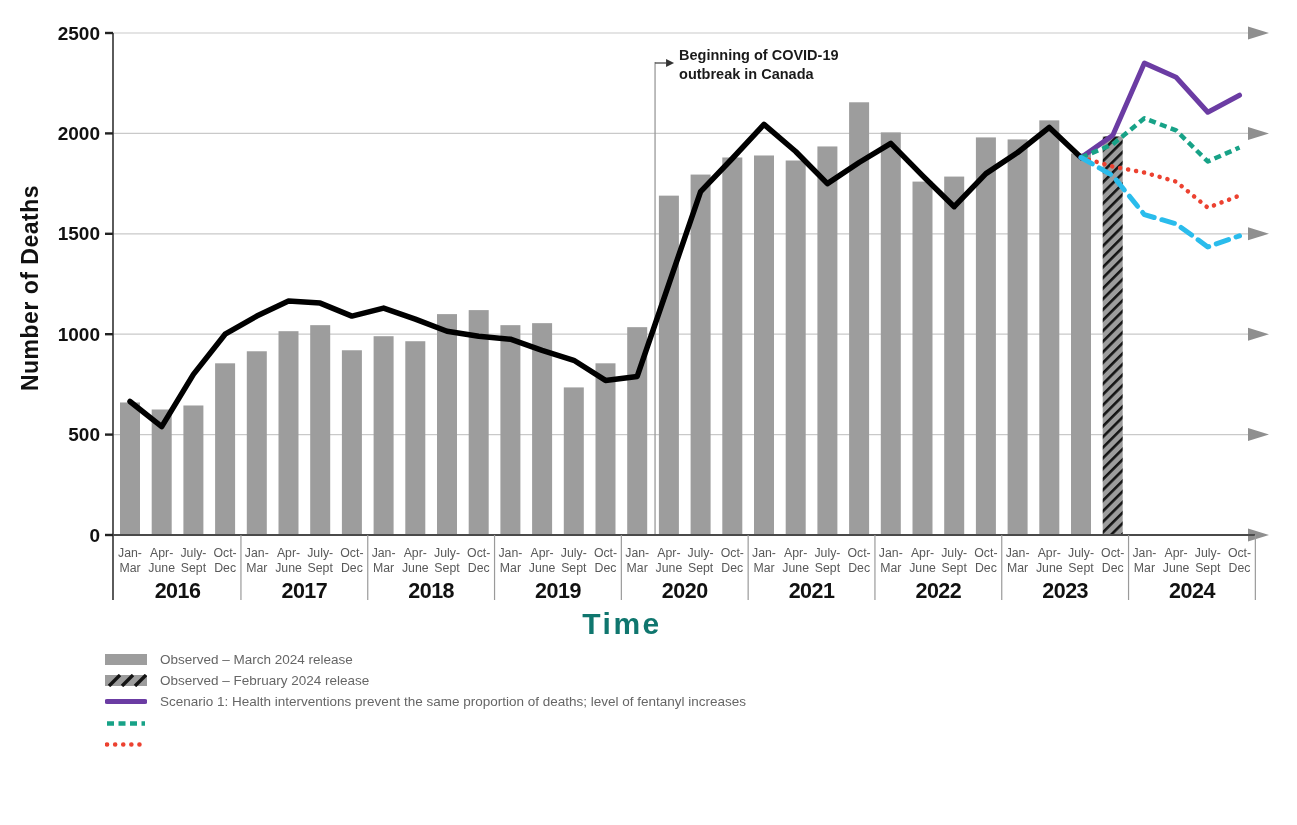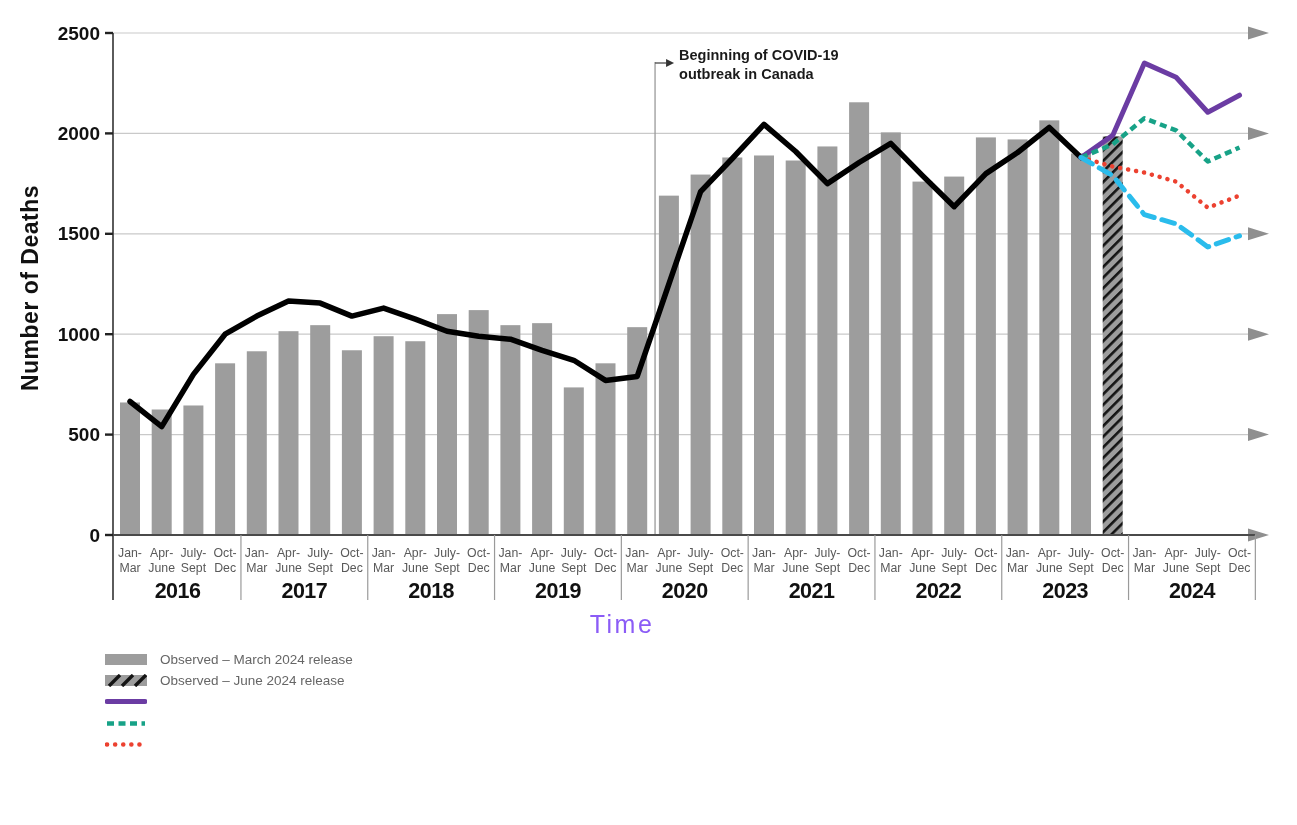--- a/index.html
+++ b/index.html
@@ -1,21 +1,21 @@
 <!DOCTYPE html>
 <html><head>
 <meta charset="utf-8">
 <style>
   html,body{margin:0;padding:0;background:#fff;}
   .stage{position:relative;width:1297px;height:825px;background:#ffffff;overflow:hidden;
          font-family:"Liberation Sans",sans-serif;}
   .ylabel{position:absolute;left:30px;top:288px;transform:translate(-50%,-50%) rotate(-90deg);
           font-size:23px;font-weight:bold;color:#111;white-space:nowrap;letter-spacing:.5px;}
   .xlabel{position:absolute;left:622px;top:624px;transform:translate(-50%,-50%);
-          font-size:25px;font-weight:normal;color:#8b5cf6;letter-spacing:2.5px;}
+          font-size:30px;font-weight:bold;color:#0f766e;letter-spacing:2.5px;}
   #chart{position:absolute;left:0;top:0;}
   .legend{position:absolute;left:105px;top:649px;}
   .lrow{display:flex;align-items:center;height:21.2px;}
   .lswatch{width:42px;margin-right:13px;flex:0 0 42px;display:flex;align-items:center;}
   .llabel{font-size:13.5px;color:#666;white-space:nowrap;}
   svg text{font-family:"Liberation Sans",sans-serif;}
 </style>
 </head>
 <body>
 
@@ -175,28 +175,29 @@
       </div>
       <div class="lrow">
         <span class="lswatch">
           <svg width="42" height="13">
             <rect x="0" y="1" width="42" height="11" fill="#9D9D9D"></rect>
             <line x1="4" y1="12" x2="15" y2="1" stroke="#141414" stroke-width="3.4"></line>
             <line x1="17" y1="12" x2="28" y2="1" stroke="#141414" stroke-width="3.4"></line>
             <line x1="30" y1="12" x2="41" y2="1" stroke="#141414" stroke-width="3.4"></line>
           </svg>
         </span>
-        <span class="llabel">Observed – June 2024 release</span>
+        <span class="llabel">Observed – February 2024 release</span>
       </div>
       <div class="lrow">
         <span class="lswatch">
           <svg width="42" height="13">
             <line x1="2" y1="6.5" x2="40" y2="6.5" stroke="#6B3CA3" stroke-width="5" stroke-linecap="round"></line>
           </svg>
         </span>
+        <span class="llabel">Scenario 1: Health interventions prevent the same proportion of deaths; level of fentanyl increases</span>
       </div>
       <div class="lrow">
         <span class="lswatch">
           <svg width="42" height="13">
             <line x1="2" y1="6.5" x2="40" y2="6.5" stroke="#17A287" stroke-width="4.5" stroke-linecap="butt" stroke-dasharray="7 4.5"></line>
           </svg>
         </span>
       </div>
       <div class="lrow">
         <span class="lswatch">

